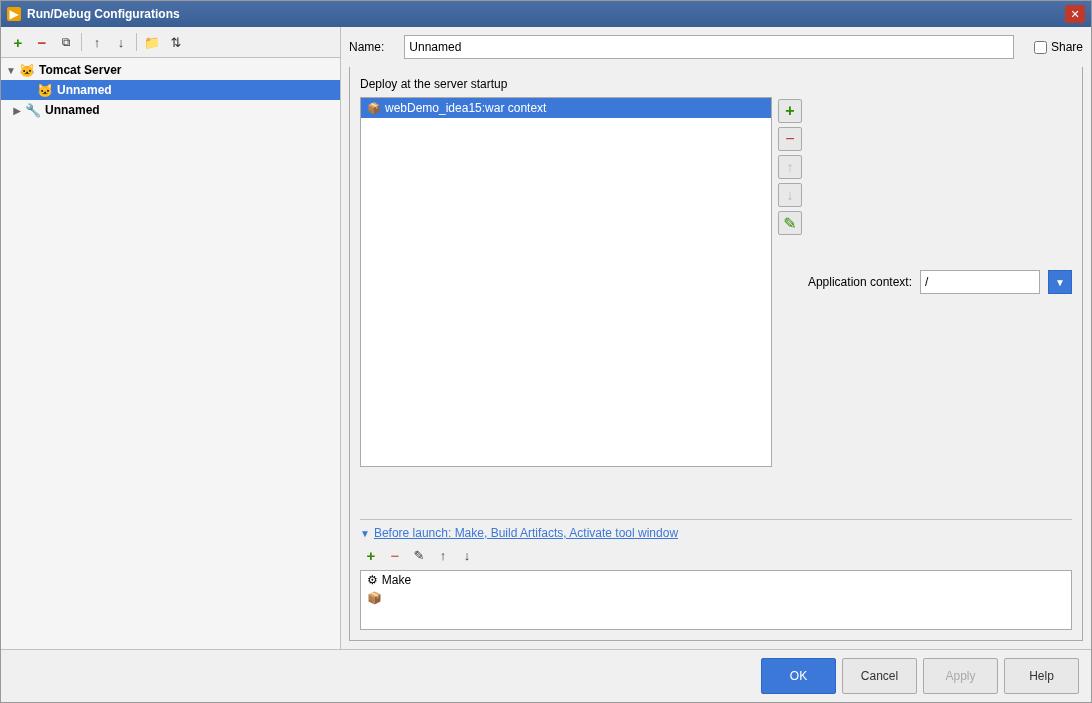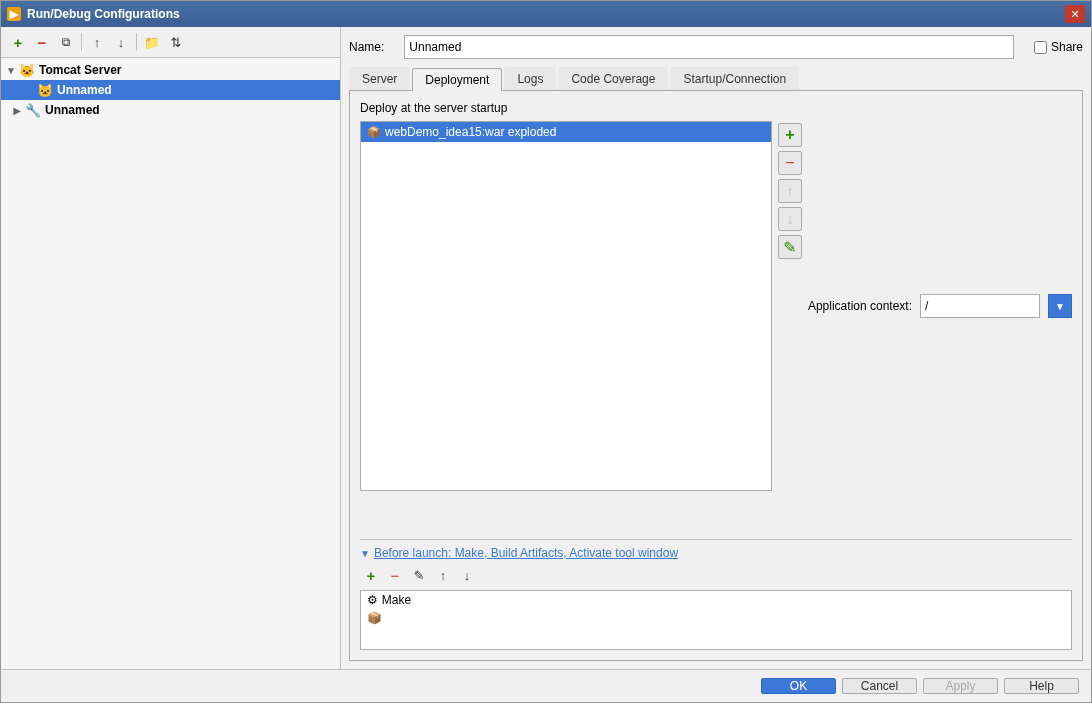--- a/index.html
+++ b/index.html
@@ -253,21 +253,21 @@
       padding: 8px 12px;
       display: flex;
       justify-content: flex-end;
       gap: 6px;
       background: #f0f0f0;
       border-top: 1px solid #c0c0c0;
     }
 
     .btn {
       min-width: 75px;
-      height: 16px;
+      height: 36px;
       padding: 0 16px;
       font-size: 12px;
       border: 1px solid #aaa;
       cursor: pointer;
       border-radius: 2px;
       background: #e8e8e8;
       color: #333;
     }
     .btn.primary {
       background: #3c78d8;
@@ -336,36 +336,29 @@
 
       <div class="name-row">
         <label class="name-label">Name:</label>
         <input class="name-input" type="text" value="Unnamed" style="">
         <div class="share-check">
           <input type="checkbox" style="">
           <label>Share</label>
         </div>
       </div>
 
-      <div class="tabs">
-        <div class="tab">Server</div>
-        <div class="tab active">Deployment</div>
-        <div class="tab">Logs</div>
-        <div class="tab">Code Coverage</div>
-        <div class="tab">Startup/Connection</div>
-      </div>
 
       <div class="tab-content">
         <div class="deploy-label">Deploy at the server startup</div>
 
         <div class="deploy-area">
           <div class="deploy-list">
             <div class="deploy-list-item selected">
               <span class="artifact-icon">📦</span>
-              <span>webDemo_idea15:war exploded</span>
+              <span>webDemo_idea15:war context</span>
             </div>
           </div>
 
           <div class="deploy-buttons">
             <button class="icon-btn" style="color:#2d8a00; font-size:16px; font-weight:bold;">+</button>
             <button class="icon-btn" style="color:#c0392b; font-size:16px;">−</button>
             <button class="icon-btn disabled">↑</button>
             <button class="icon-btn disabled">↓</button>
             <button class="icon-btn green">✎</button>
           </div>

